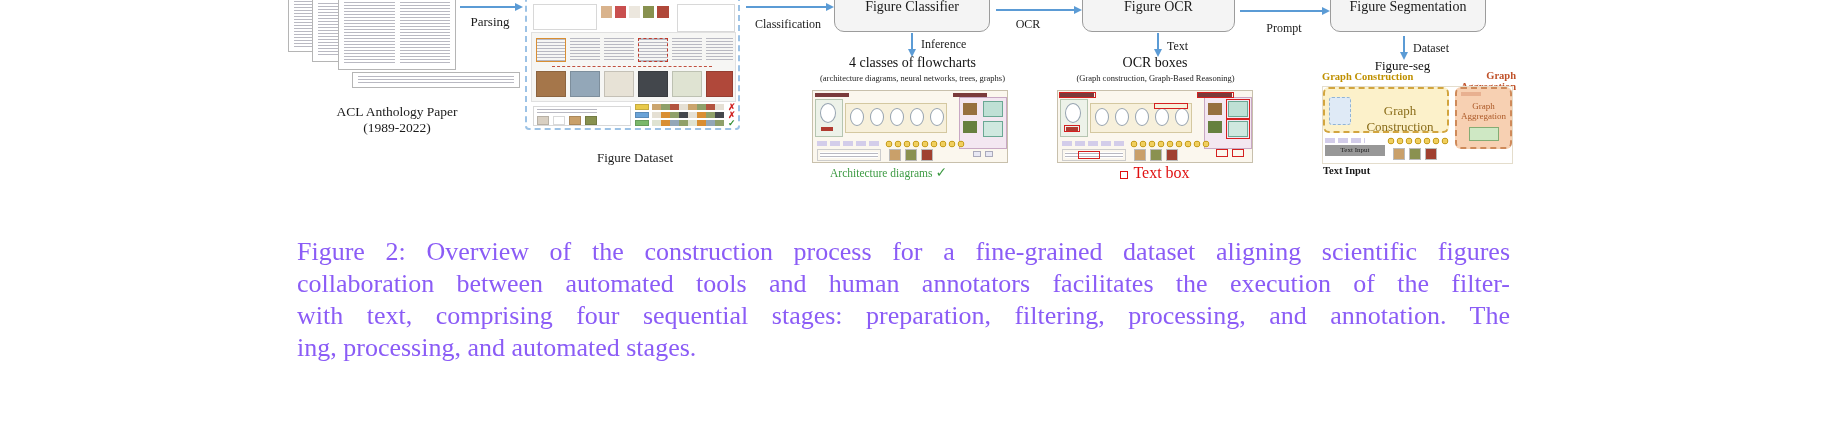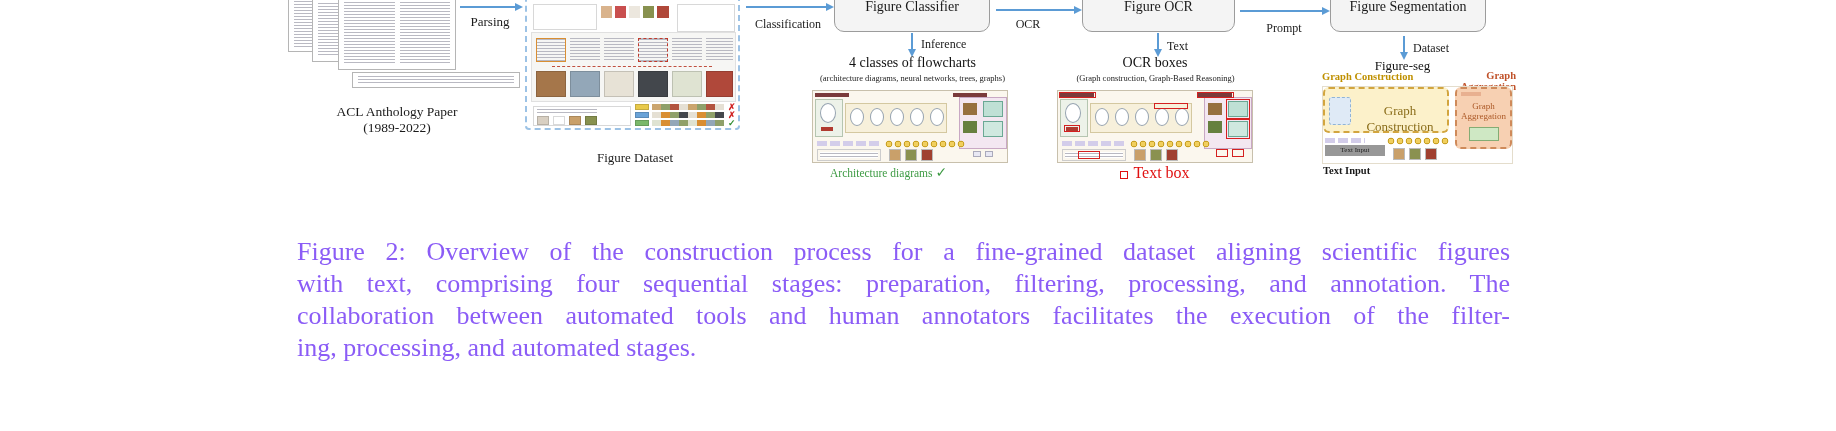--- a/index.html
+++ b/index.html
@@ -276,18 +276,18 @@
     <div class="coins" style="position:absolute;left:64px;top:50px;width:63px;height:8px;"></div>
     <div class="seg-graybar">Text Input</div>
     <div class="tpart" style="left:70px;top:61px;width:12px;height:12px;background:#c9a06a;border:1px solid #bbb;"></div>
     <div class="tpart" style="left:86px;top:61px;width:12px;height:12px;background:#8a9150;border:1px solid #bbb;"></div>
     <div class="tpart" style="left:102px;top:61px;width:12px;height:12px;background:#a04030;border:1px solid #bbb;"></div>
   </div>
   <div class="legend-dark" style="left:1323px;top:165px;">Text Input</div>
 
   <div class="caption">
     <div class="jline">Figure 2: Overview of the construction process for a fine-grained dataset aligning scientific figures</div>
+    <div class="jline">collaboration between automated tools and human annotators facilitates the execution of the filter-</div>
     <div class="jline">with text, comprising four sequential stages: preparation, filtering, processing, and annotation. The</div>
-    <div class="jline">collaboration between automated tools and human annotators facilitates the execution of the filter-</div>
     <div class="lastline">ing, processing, and automated stages.</div>
   </div>
 
 </div>
 
 </body></html>

